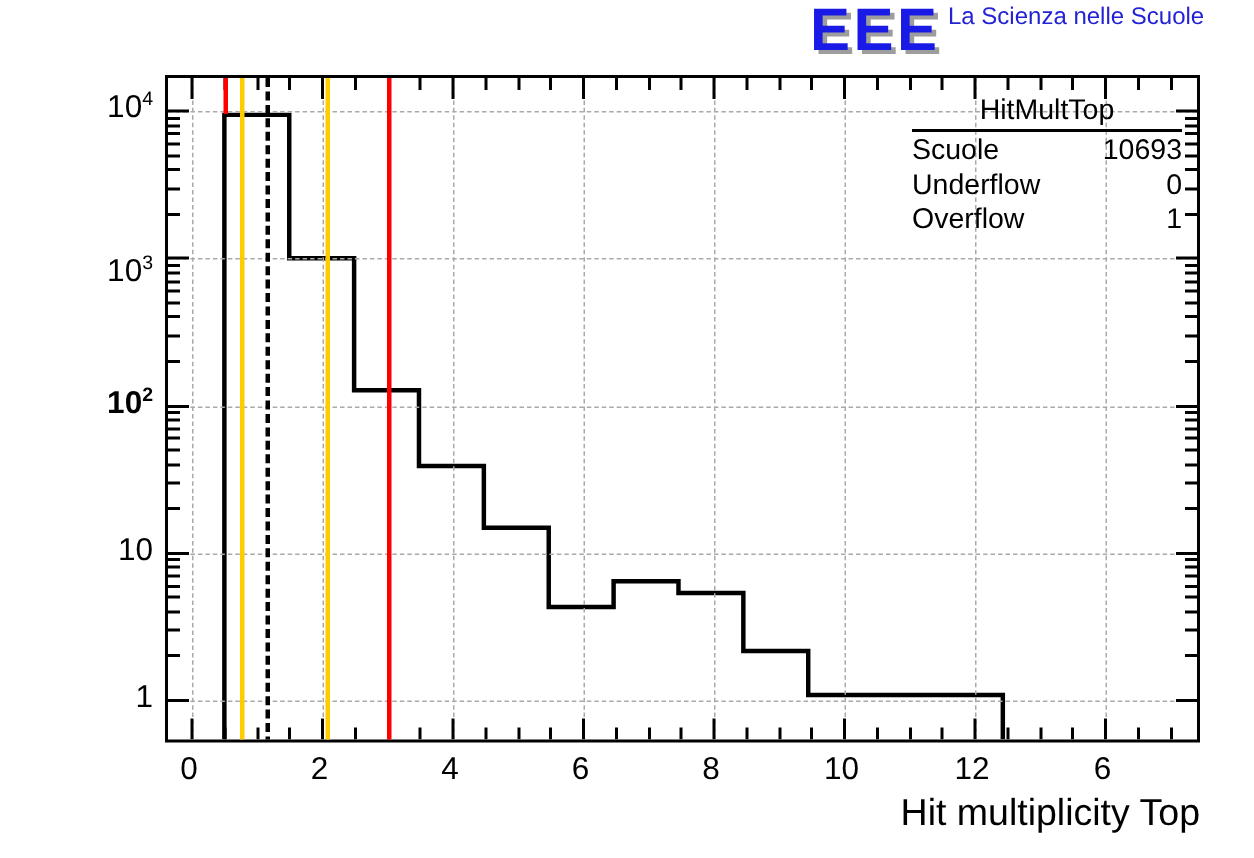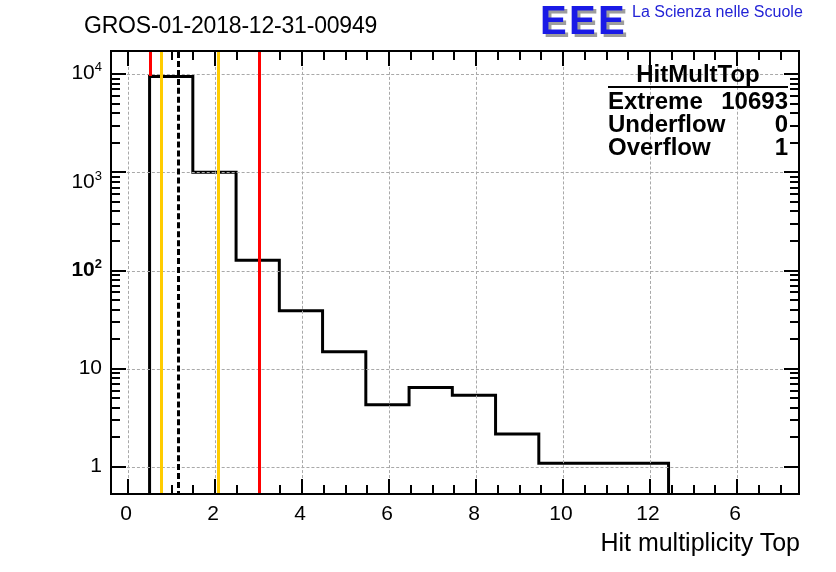--- a/index.html
+++ b/index.html
@@ -174,44 +174,42 @@
     width: 3px;
   }
 
   
   #stats-box {
     position: absolute;
     left: 608px;
     top: 62px;
     width: 180px;
     background: transparent;
-    font-size: 24px;
+    font-size: 19px;
     line-height: 23px;
-    font-weight: bold;
   }
   #stats-title {
     text-align: center;
     padding-bottom: 1px;
     border-bottom: 2px solid #000;
     margin-bottom: 1px;
   }
   .stat-row {
     display: flex;
     justify-content: space-between;
     white-space: nowrap;
   }
   .stat-key { text-align: left; }
   .stat-val { text-align: right; }
 </style>
 </head>
 <body>
 
 <div class="root-canvas">
 
-  <div id="plot-title">GROS-01-2018-12-31-00949</div>
 
   <div id="eee-logo">
     <div class="eee-mark">
       <div class="eee-letter eee-l1">
         <span class="shadow">E</span>
         <span class="fore">E</span>
       </div>
       <div class="eee-letter eee-l2">
         <span class="shadow">E</span>
         <span class="fore">E</span>
@@ -406,21 +404,21 @@
       <div class="ylab" style="right: 734px; top: 181px;">10<sup>3</sup></div>
       <div class="ylab" style="right: 734px; top: 72.2px;">10<sup>4</sup></div>
     </div>
 
   <div id="x-axis-title">Hit multiplicity Top</div>
 
   <div id="stats-box">
     <div id="stats-title">HitMultTop</div>
     <div id="stats-rows">
         <div class="stat-row">
-          <span class="stat-key">Extreme</span>
+          <span class="stat-key">Scuole</span>
           <span class="stat-val">10693</span>
         </div>
         <div class="stat-row">
           <span class="stat-key">Underflow</span>
           <span class="stat-val">0</span>
         </div>
         <div class="stat-row">
           <span class="stat-key">Overflow</span>
           <span class="stat-val">1</span>
         </div>

